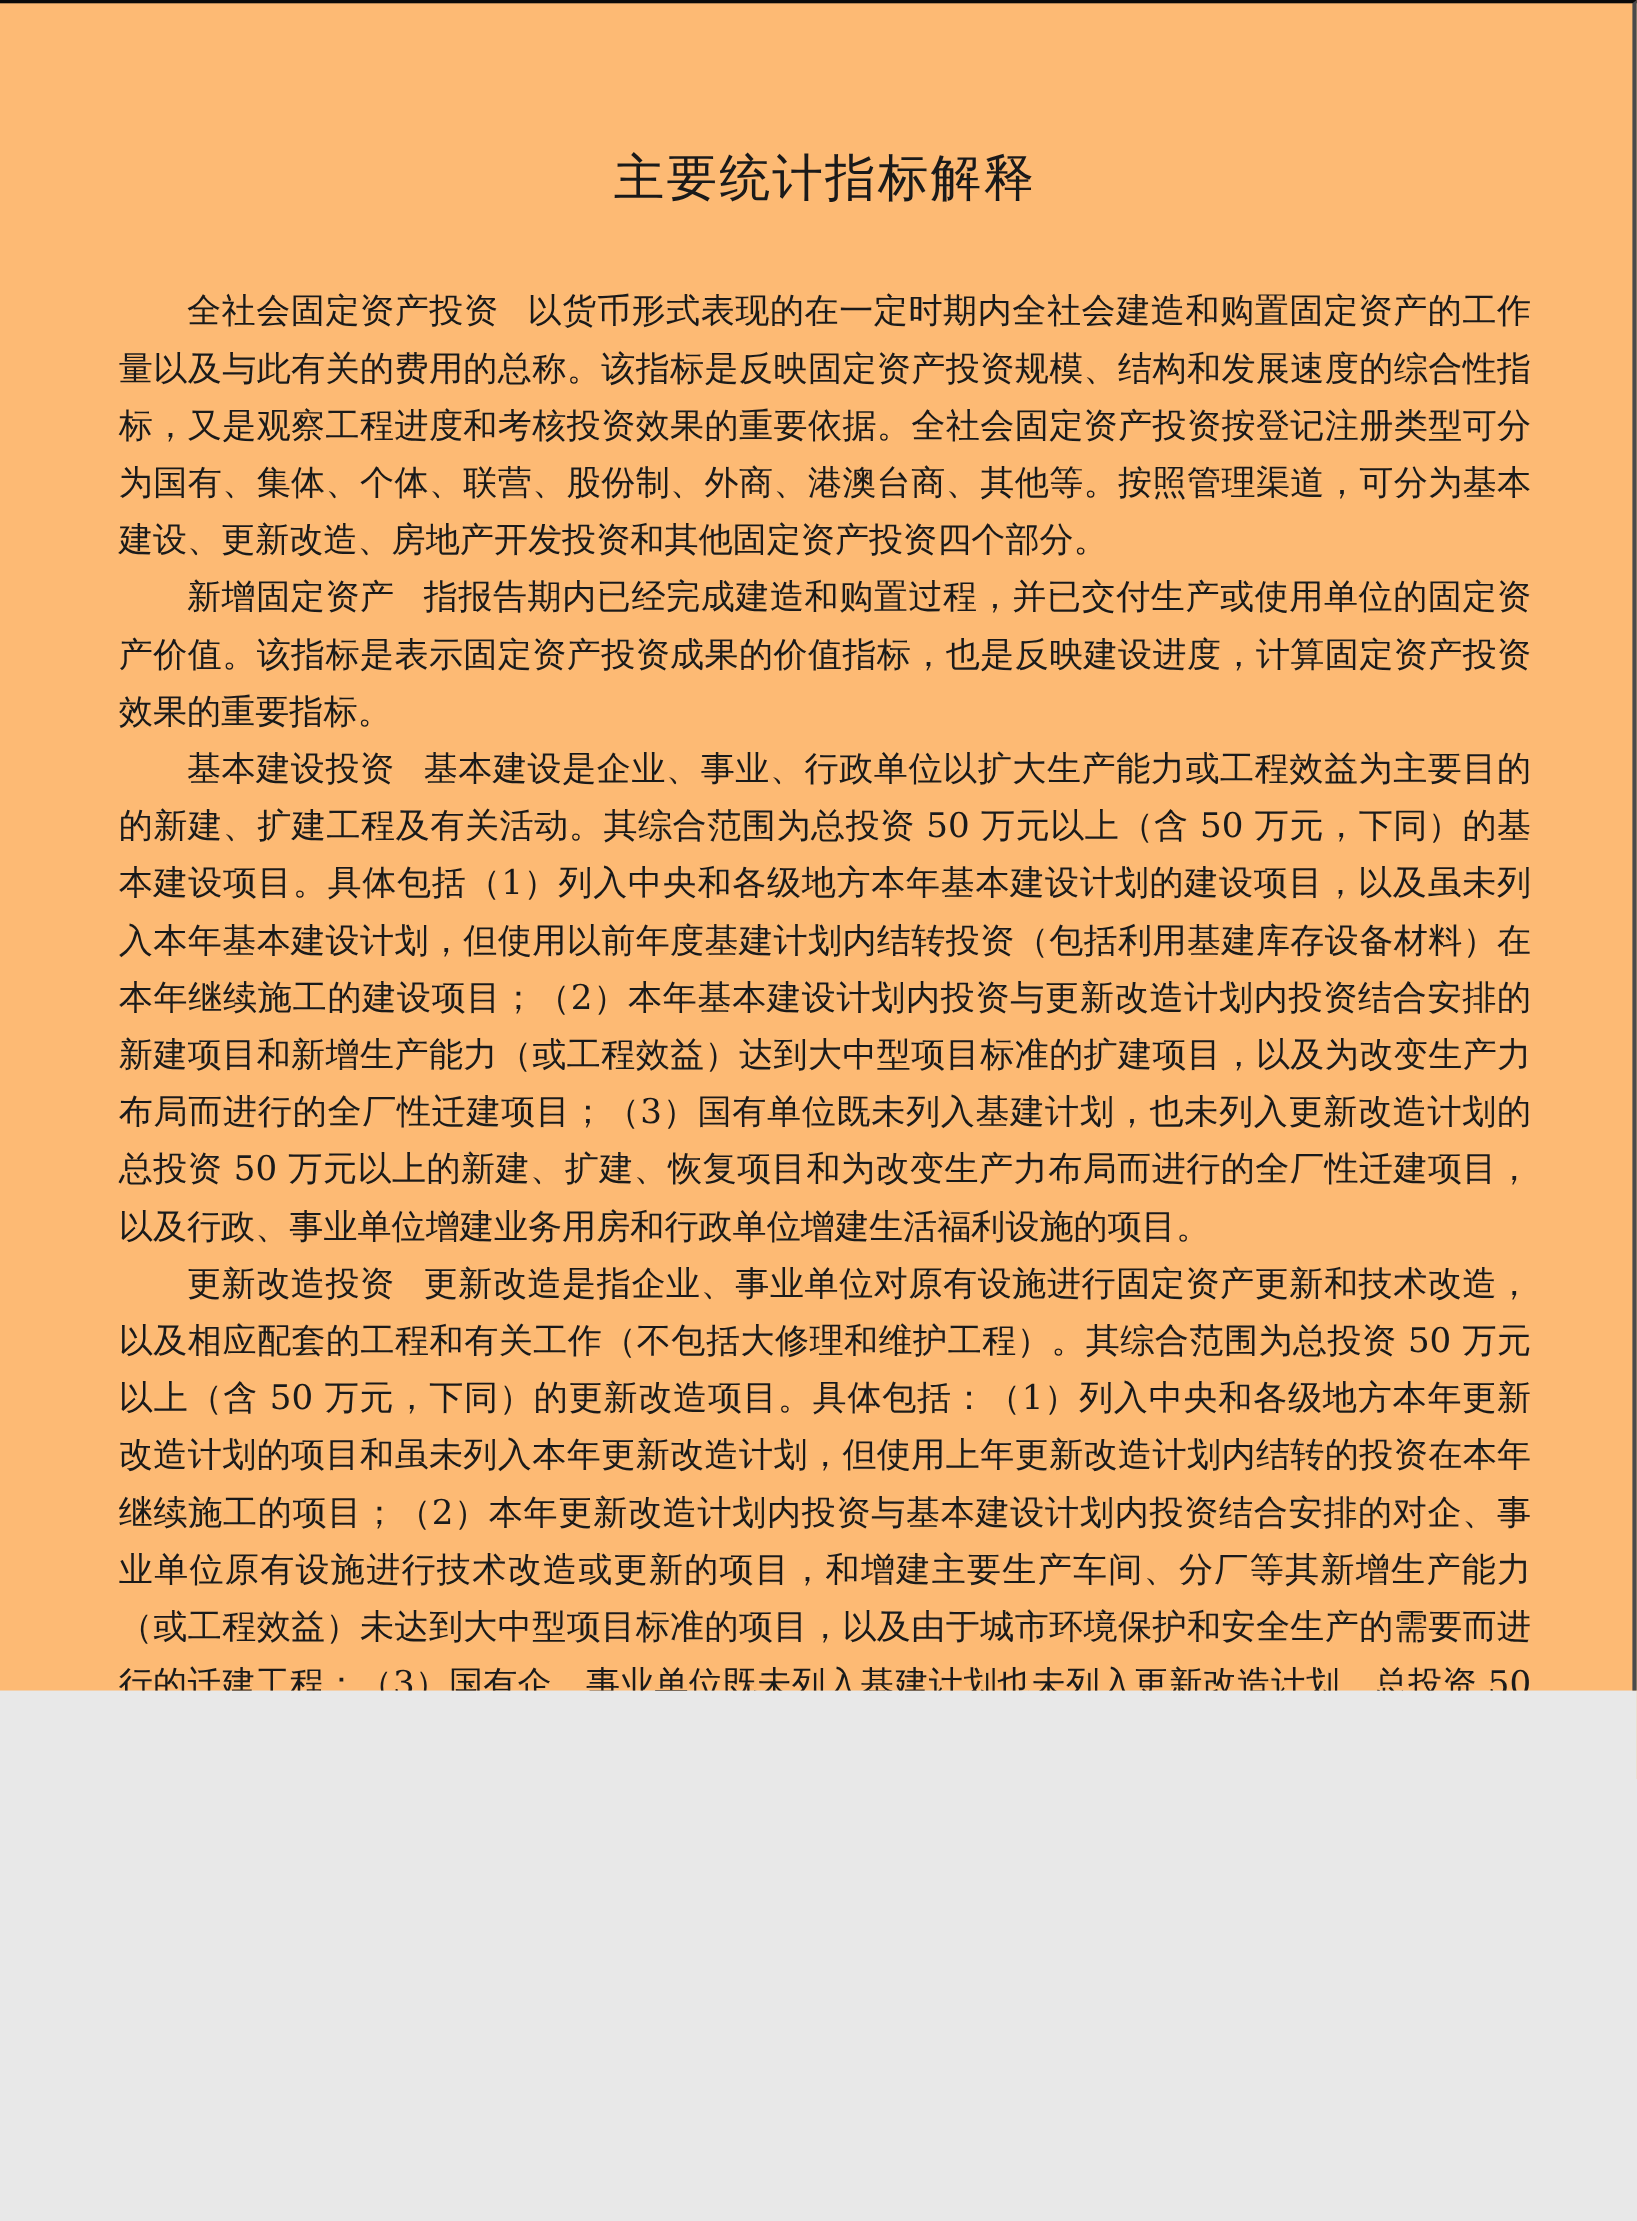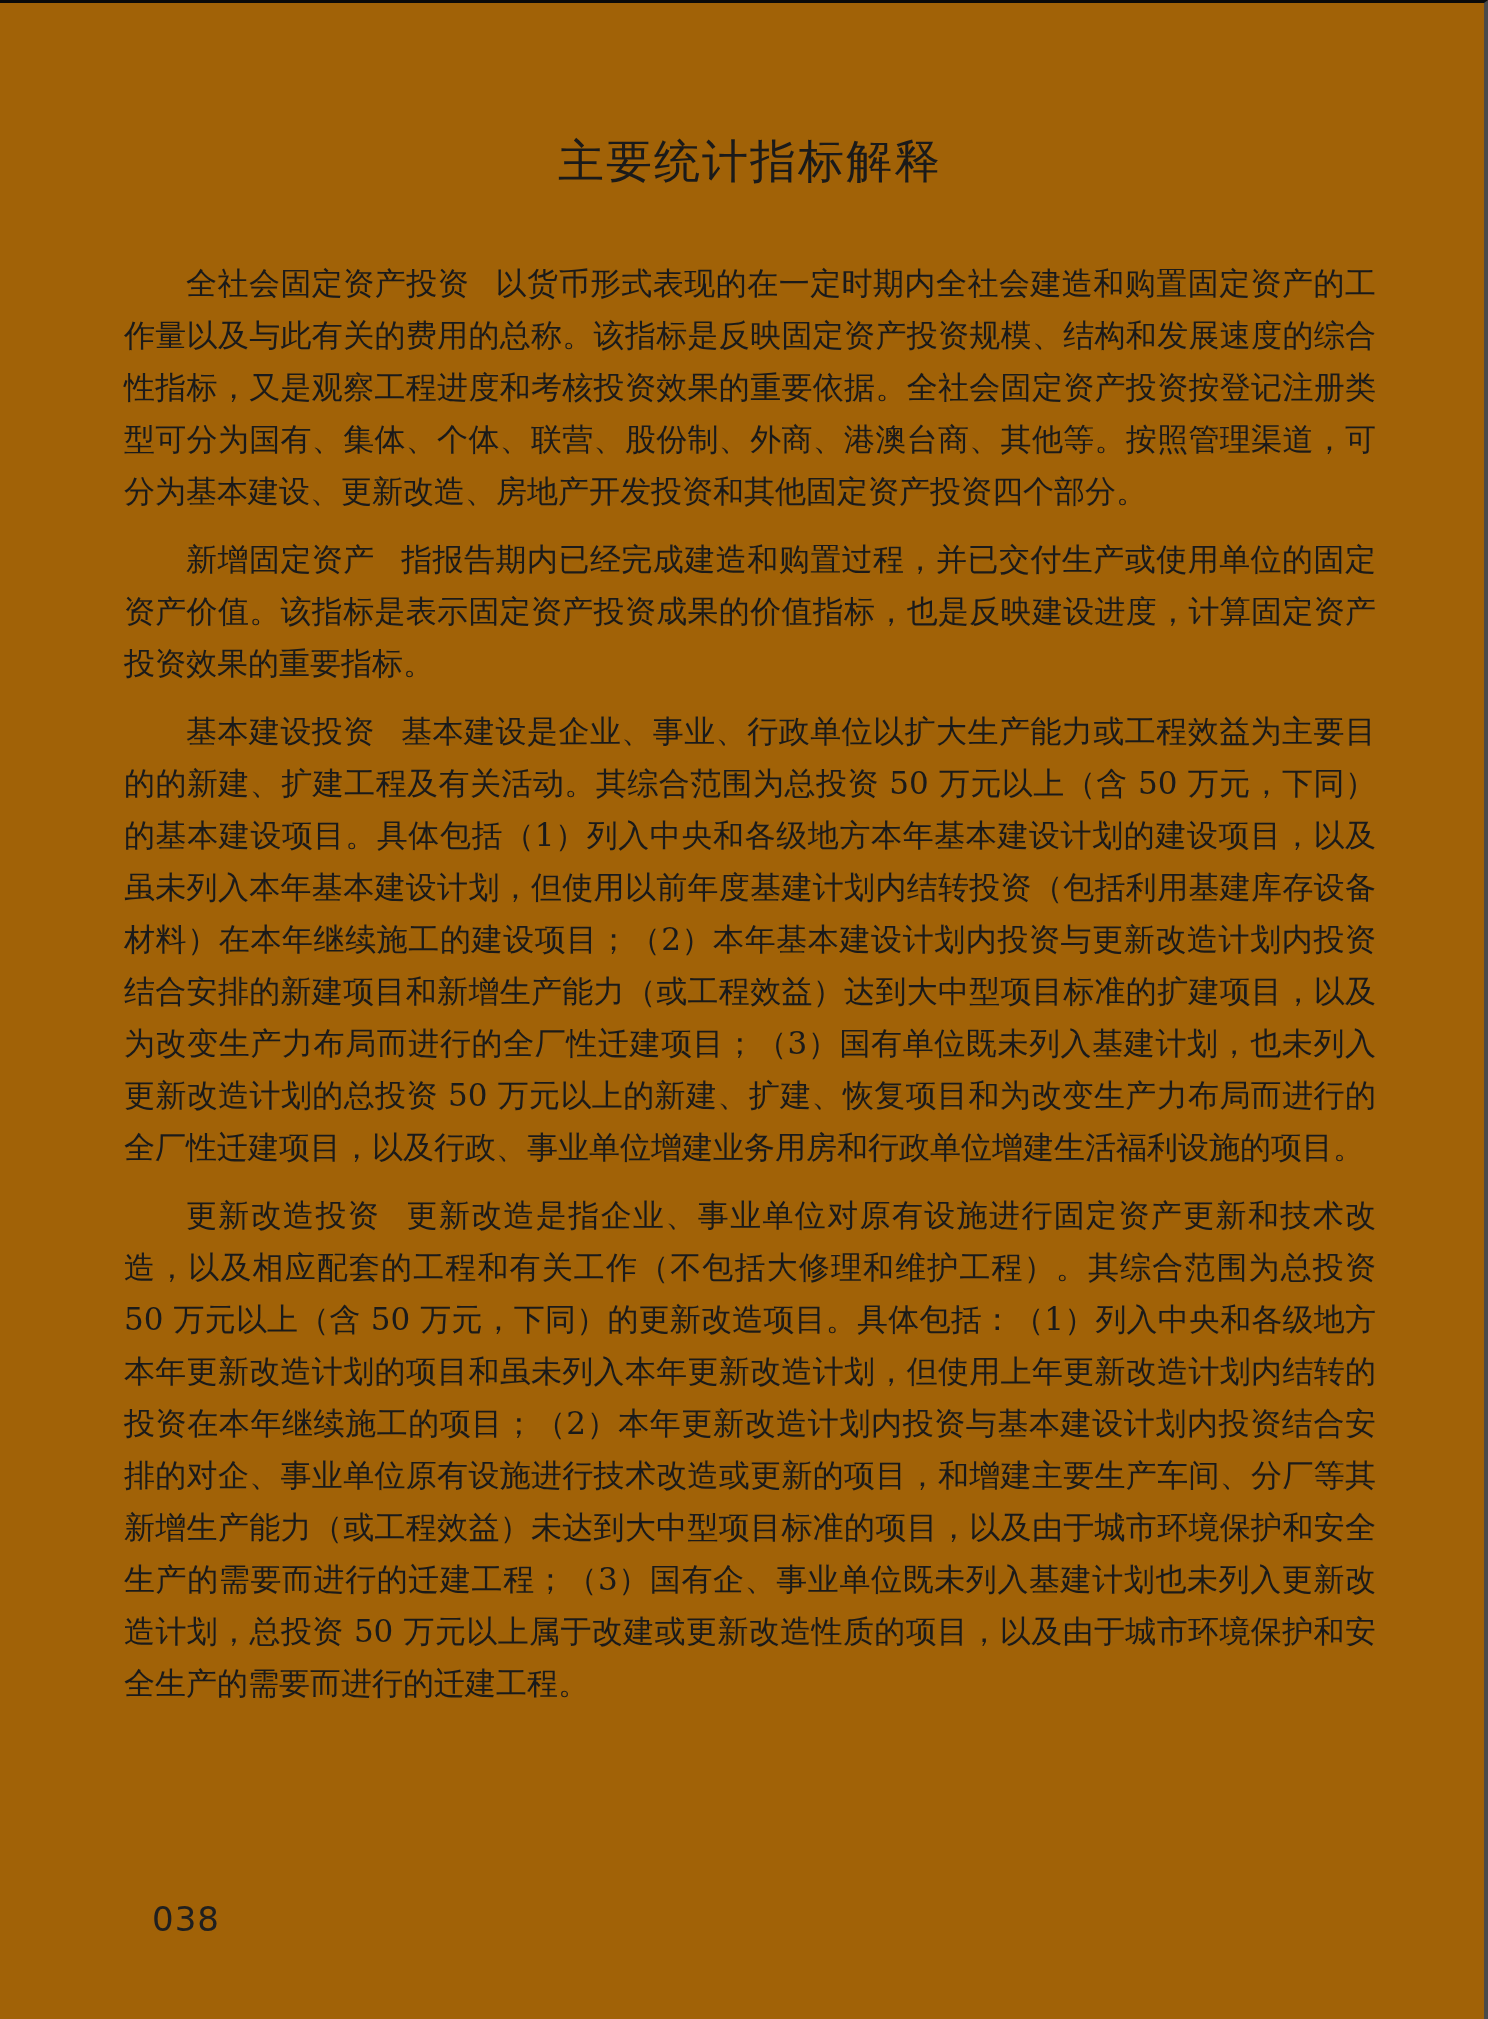--- a/index.html
+++ b/index.html
@@ -3,42 +3,42 @@
 <meta charset="utf-8">
 <style>
   html, body {
     margin: 0;
     padding: 0;
     background: #e8e8e8;
   }
   .page {
     position: relative;
     width: 1488px;
-    height: 2019px;
+    height: 1537px;
     margin: 0;
-    background: #a16207;
+    background: #fdba74;
     box-sizing: border-box;
     border-top: 3px solid #0a0a0a;
     border-right: 4px solid #4a4a4a;
     font-family: "DejaVu Serif", "Liberation Serif", serif;
     color: #1a1a1a;
     overflow: hidden;
   }
   .doc-title {
     margin: 128px 0 64px 0;
     font-size: 46px;
     font-weight: normal;
     text-align: center;
     letter-spacing: 2px;
   }
   .content {
     padding: 0 92px 0 108px;
   }
   .def {
-    margin: 16px;
+    margin: 0;
     font-size: 31px;
     line-height: 52px;
     text-align: justify;
     text-indent: 2em;
   }
   .term {
     margin-right: 0.85em;
   }
   .page-num {
     position: absolute;

